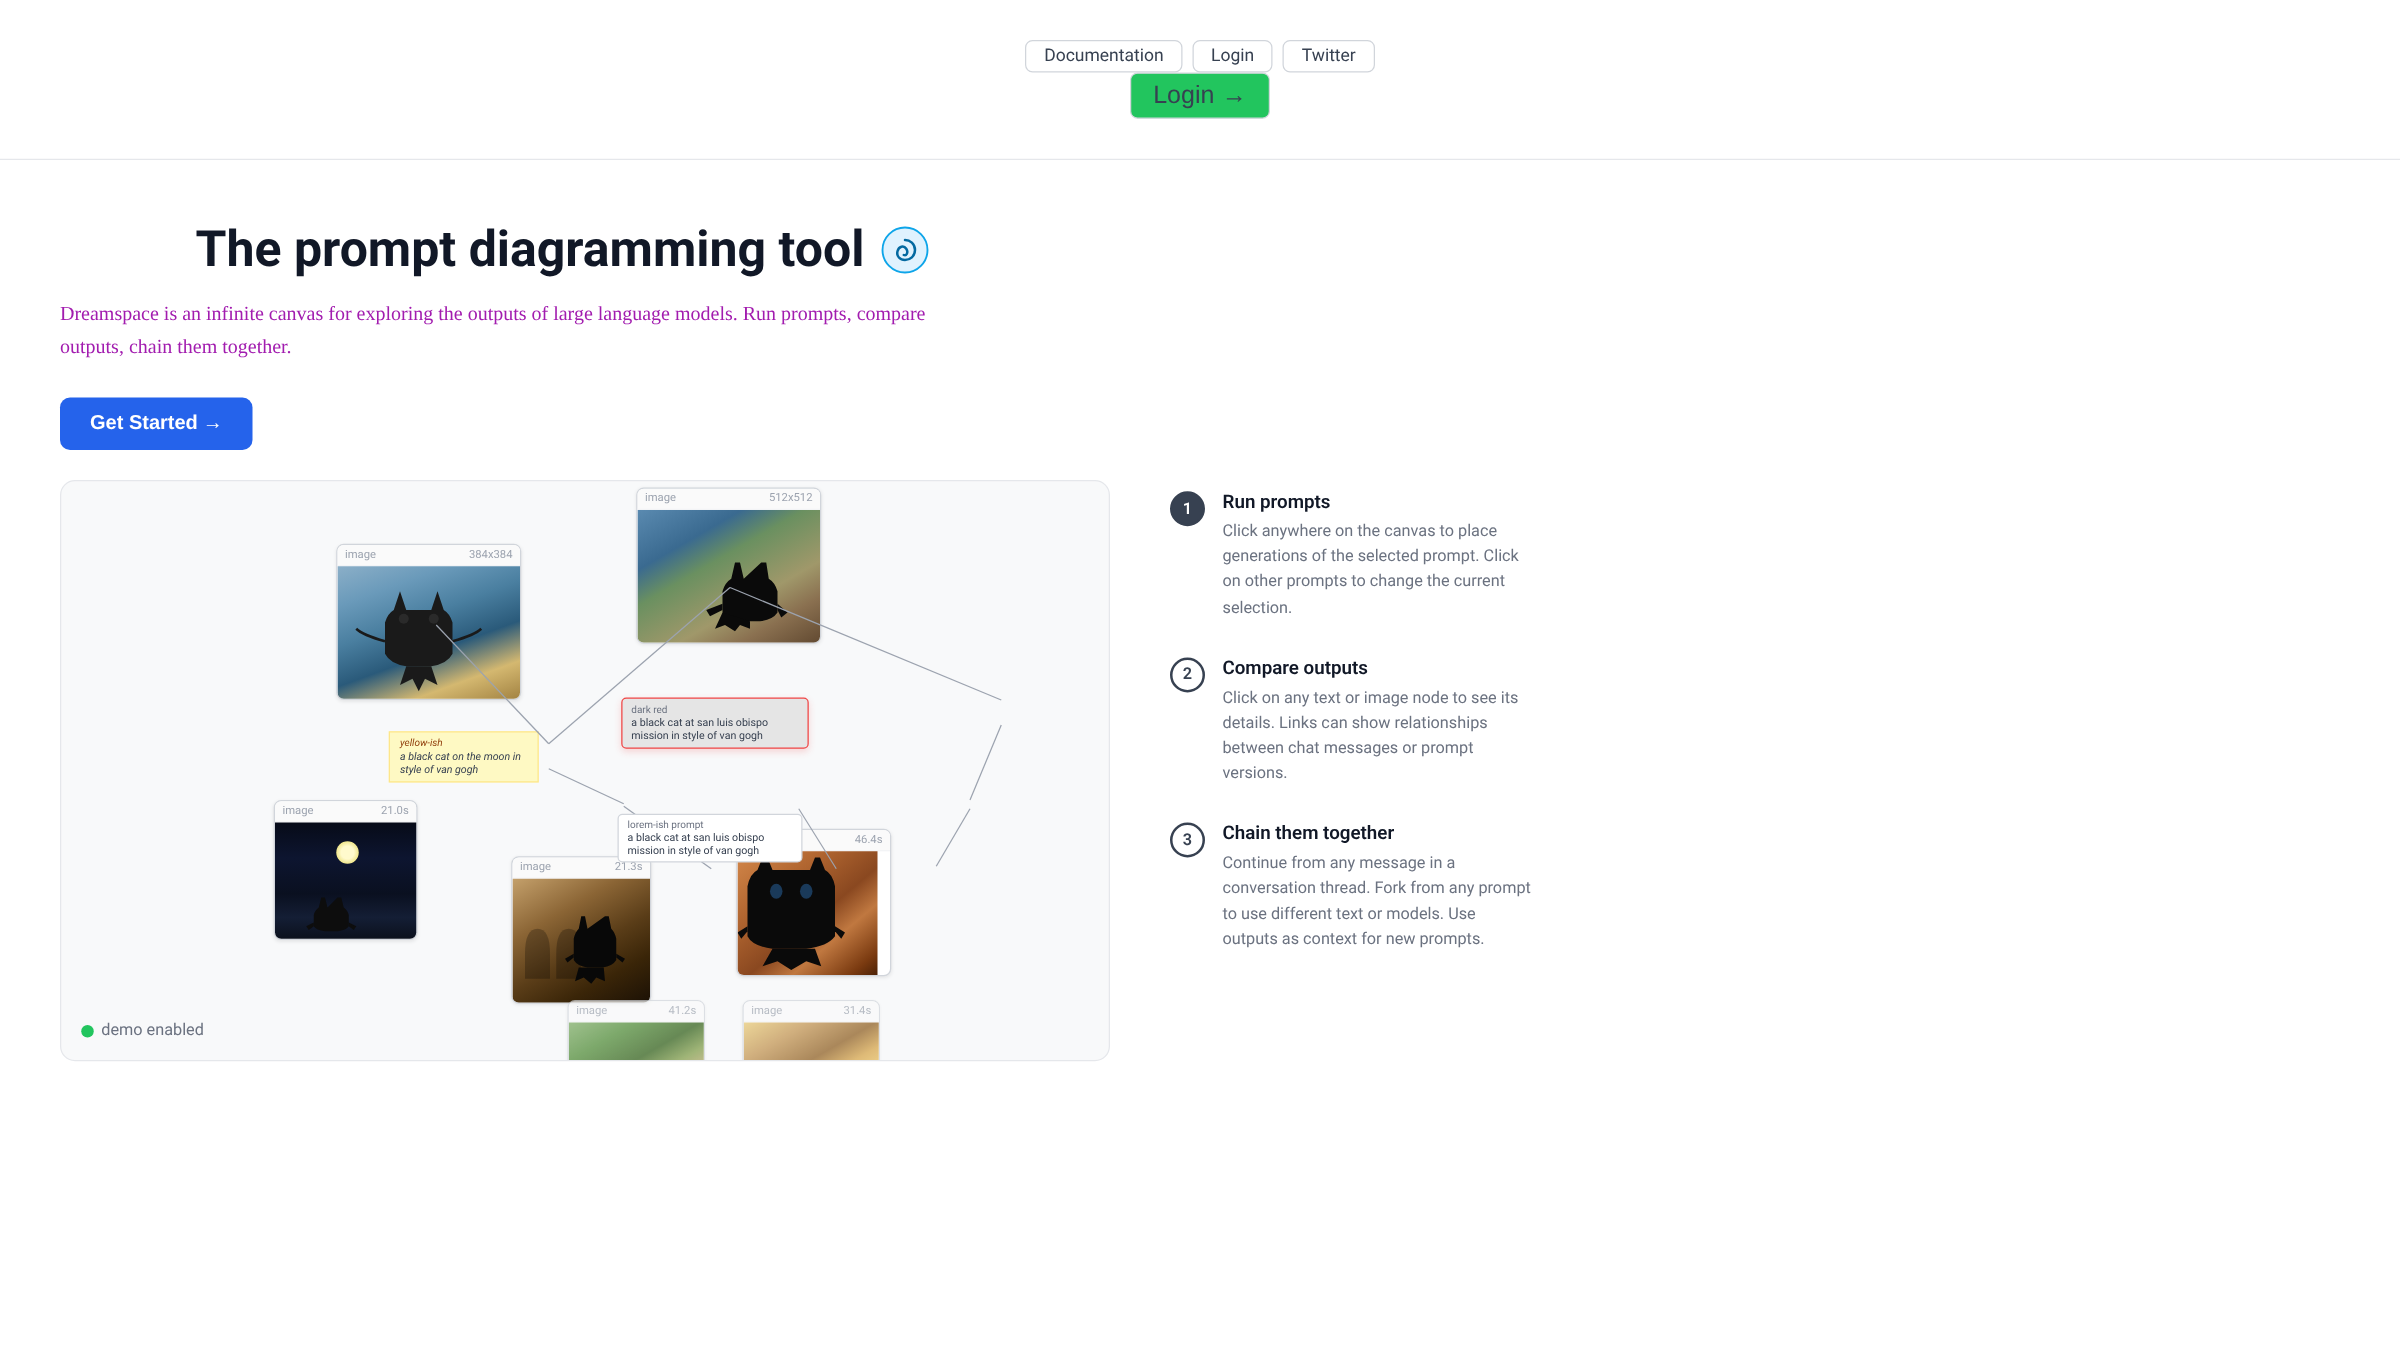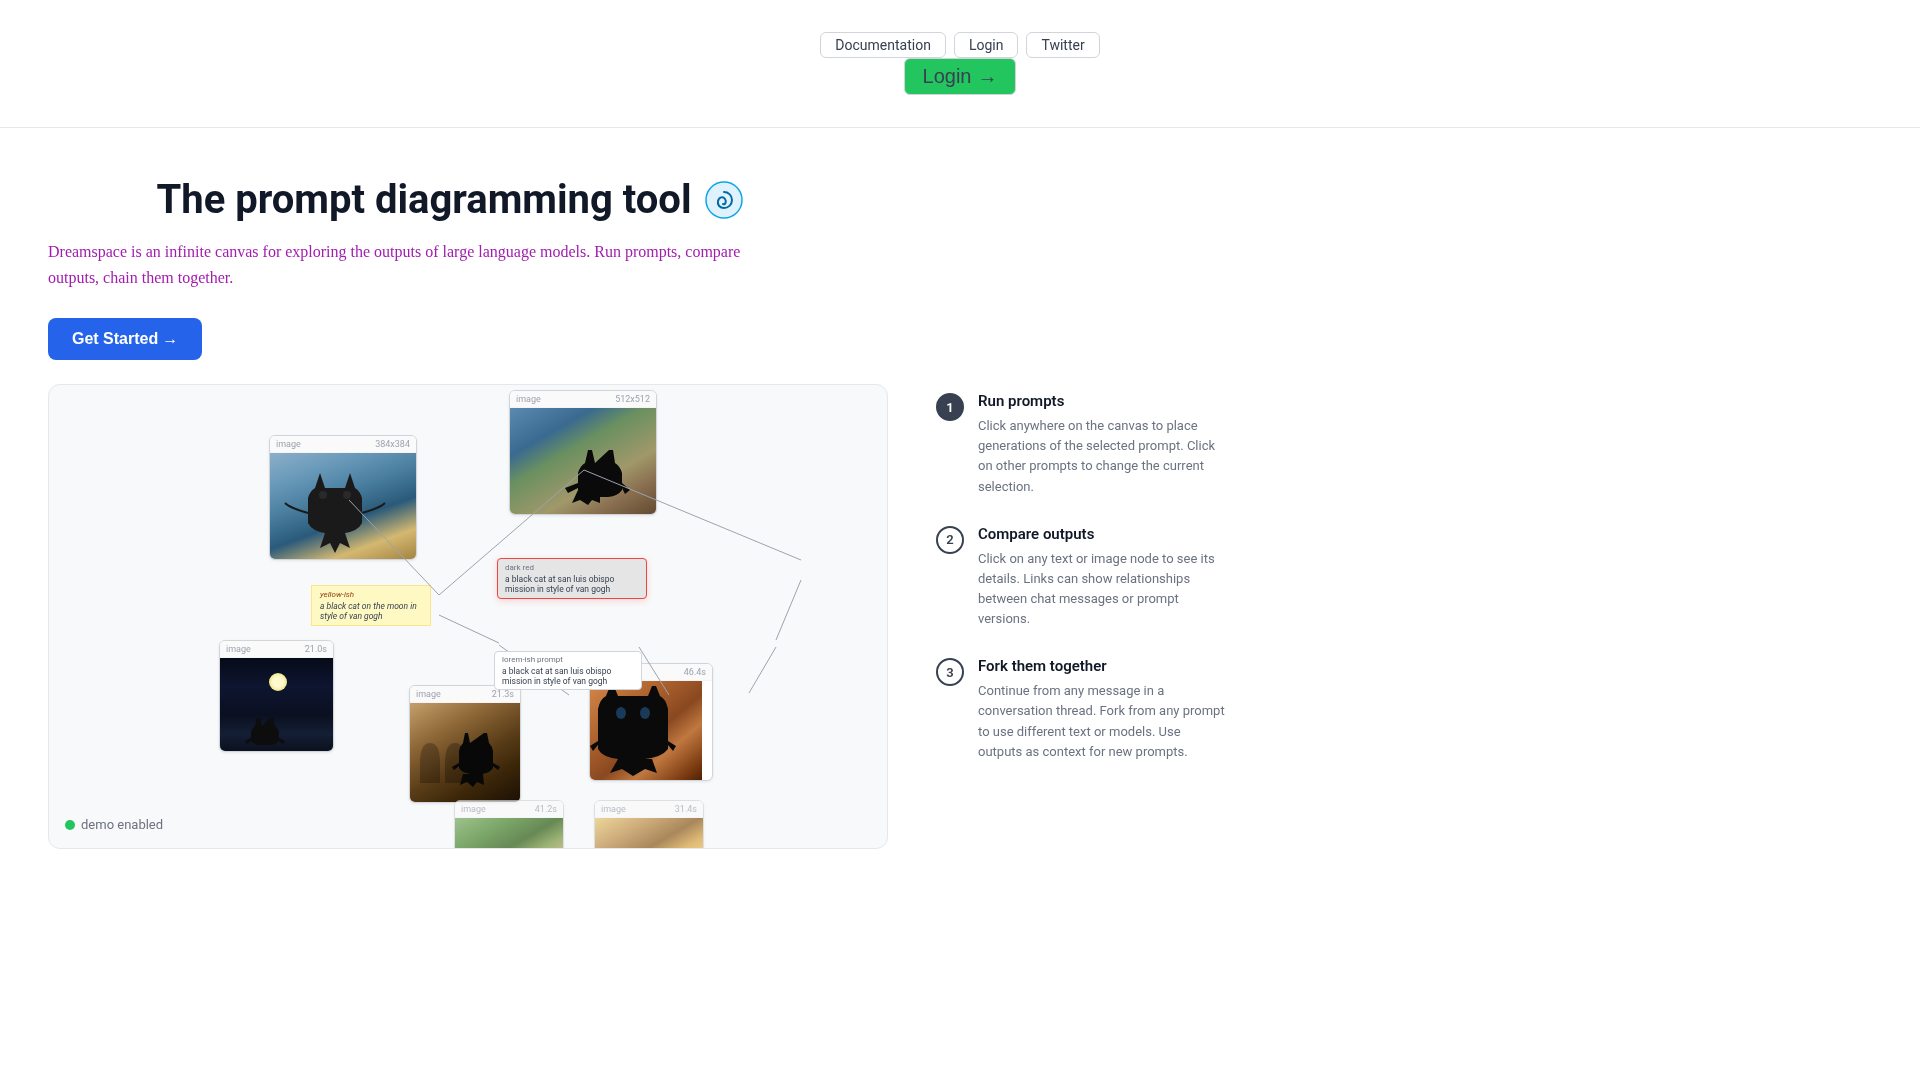--- a/index.html
+++ b/index.html
@@ -414,19 +414,19 @@
       <div class="step-num">2</div>
       <div class="step-content">
         <div class="step-title">Compare outputs</div>
         <div class="step-desc">Click on any text or image node to see its details. Links can show relationships between chat messages or prompt versions.</div>
       </div>
     </div>
 
     <div class="step">
       <div class="step-num">3</div>
       <div class="step-content">
-        <div class="step-title">Fork them together</div>
+        <div class="step-title">Chain them together</div>
         <div class="step-desc">Continue from any message in a conversation thread. Fork from any prompt to use different text or models. Use outputs as context for new prompts.</div>
       </div>
     </div>
   </div>
 
 </div>
 
 </body></html>

